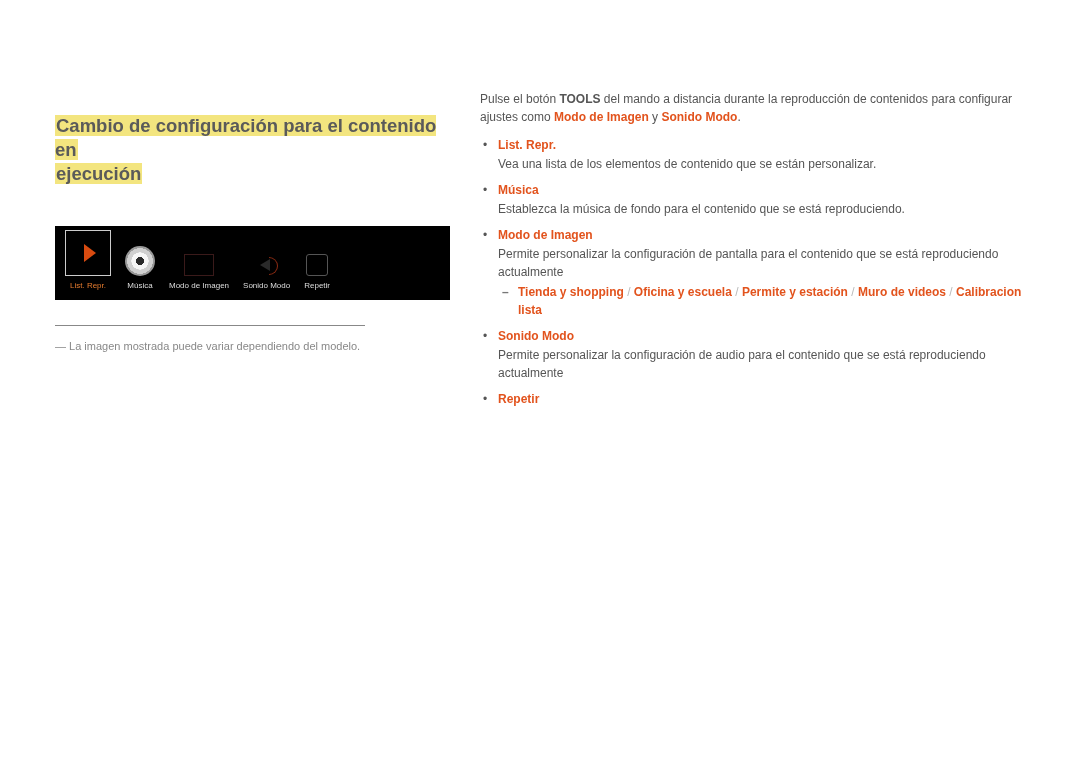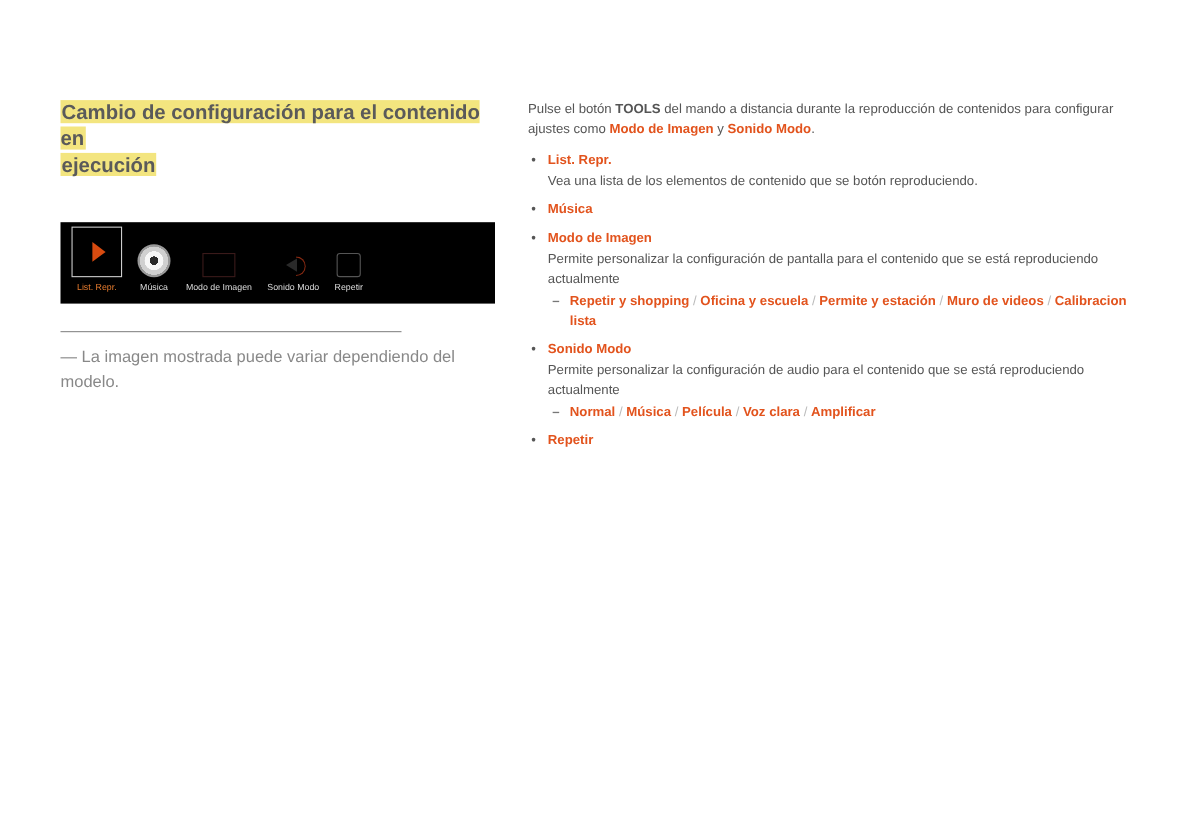--- a/index.html
+++ b/index.html
@@ -11,21 +11,21 @@
     padding: 90px 50px 50px 55px;
     color: #333;
     font-size: 12px;
     line-height: 1.5;
   }
   .columns {
     display: flex;
     gap: 30px;
     align-items: flex-start;
   }
-  .left-col { width: 395px; flex-shrink: 0; }
+  .left-col { width: 395px; flex-shrink: 0; margin-top: 24px; }
   .right-col { flex: 1; }
 
   .title {
     font-size: 18.5px;
     font-weight: bold;
     color: #5a5a5a;
     line-height: 1.3;
   }
   .title .hl {
     background: #f3e57f;
@@ -102,21 +102,21 @@
   }
 
   .divider {
     margin-top: 25px;
     border: none;
     border-top: 1px solid #888;
     width: 310px;
   }
   .footnote {
     margin-top: 12px;
-    font-size: 15px;
+    font-size: 11px;
     color: #888;
   }
   .footnote::before { content: "― "; }
 
   
   .intro { font-size: 12px; color: #555; }
   .bold { font-weight: bold; color: #555; }
   .orange { color: #e2531d; font-weight: bold; }
 
   ul.list { list-style: none; margin-top: 10px; }
@@ -175,37 +175,35 @@
 
   <div class="right-col">
     <p class="intro">
       <span>Pulse el botón </span><span class="bold">TOOLS</span><span> del mando a distancia durante la reproducción de contenidos para configurar ajustes como </span><span class="orange">Modo de</span>
       <span class="orange">Imagen</span><span> y </span><span class="orange">Sonido Modo</span><span>.</span>
     </p>
 
     <ul class="list">
       <li>
         <span class="label">List. Repr.</span>
-        <div class="desc">Vea una lista de los elementos de contenido que se botón reproduciendo.</div>
+        <div class="desc">Vea una lista de los elementos de contenido que se están personalizar.</div>
       </li>
       <li>
         <span class="label">Música</span>
+        <div class="desc">Establezca la música de fondo para el contenido que se está reproduciendo.</div>
       </li>
       <li>
         <span class="label">Modo de Imagen</span>
         <div class="desc">Permite personalizar la configuración de pantalla para el contenido que se está reproduciendo actualmente</div>
         <div class="sub">
-          <span class="orange">Repetir y shopping</span><span class="sep"> / </span><span class="orange">Oficina y escuela</span><span class="sep"> / </span><span class="orange">Permite y estación</span><span class="sep"> / </span><span class="orange">Muro de videos</span><span class="sep"> / </span><span class="orange">Calibracion lista</span>
+          <span class="orange">Tienda y shopping</span><span class="sep"> / </span><span class="orange">Oficina y escuela</span><span class="sep"> / </span><span class="orange">Permite y estación</span><span class="sep"> / </span><span class="orange">Muro de videos</span><span class="sep"> / </span><span class="orange">Calibracion lista</span>
         </div>
       </li>
       <li>
         <span class="label">Sonido Modo</span>
         <div class="desc">Permite personalizar la configuración de audio para el contenido que se está reproduciendo actualmente</div>
-        <div class="sub">
-          <span class="orange">Normal</span><span class="sep"> / </span><span class="orange">Música</span><span class="sep"> / </span><span class="orange">Película</span><span class="sep"> / </span><span class="orange">Voz clara</span><span class="sep"> / </span><span class="orange">Amplificar</span>
-        </div>
       </li>
       <li>
         <span class="label">Repetir</span>
       </li>
     </ul>
   </div>
 </div>
 
 </body></html>

